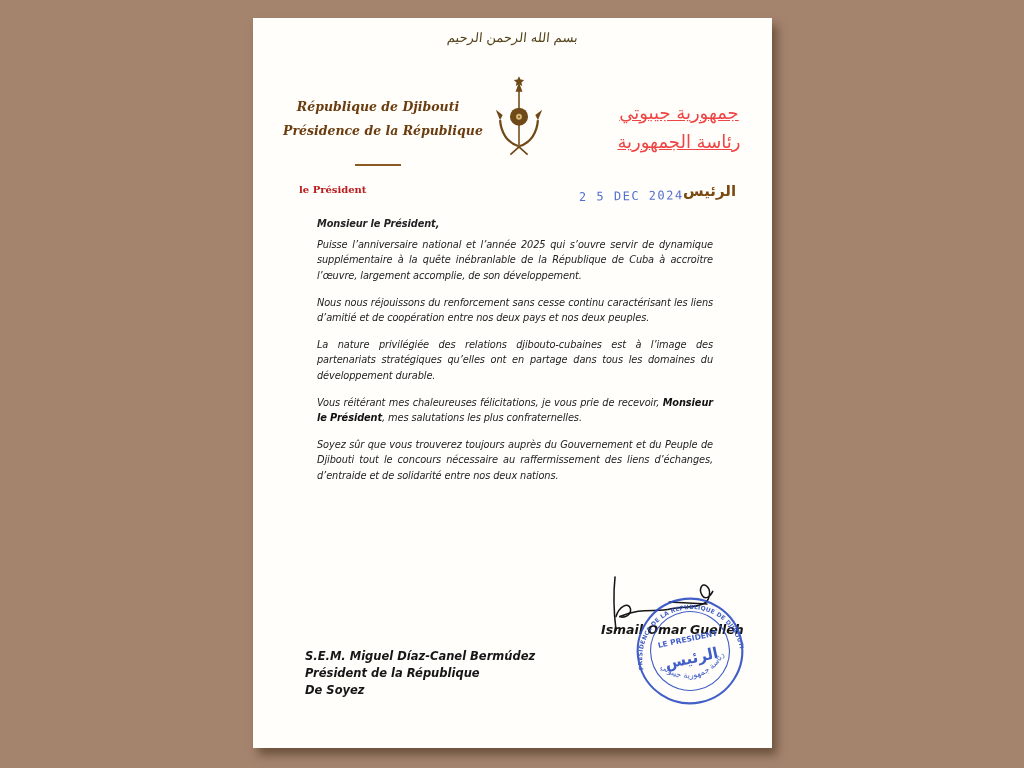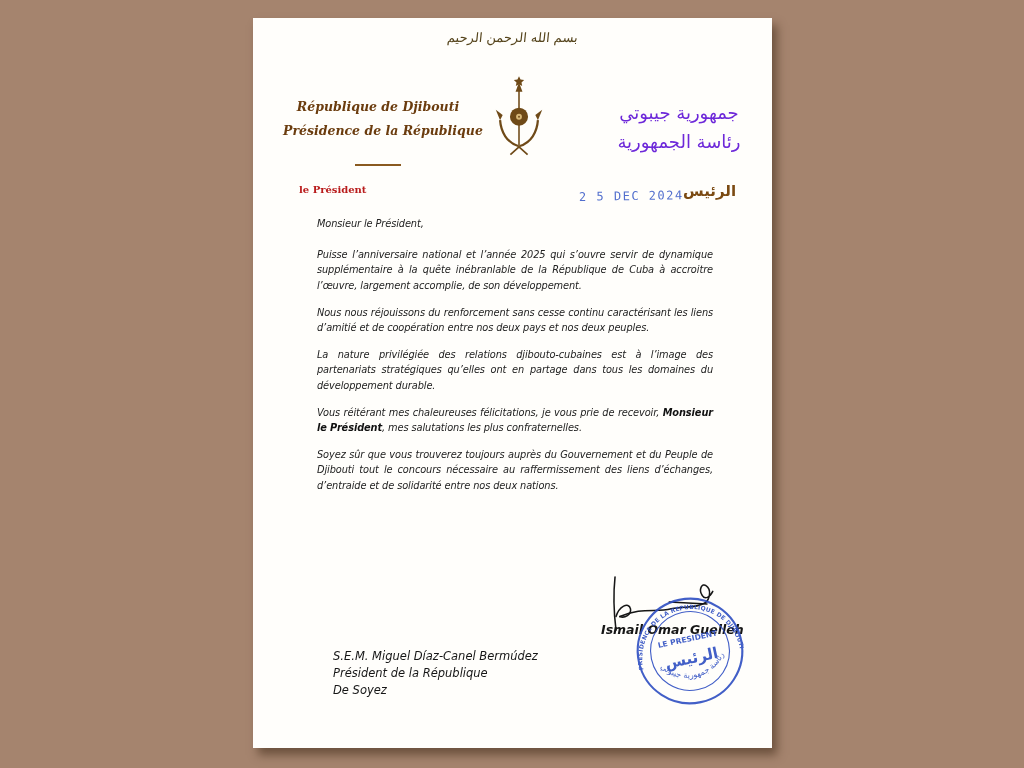--- a/index.html
+++ b/index.html
@@ -15,21 +15,21 @@
   }
   .org-fr{
     position:absolute;left:30px;top:77px;width:190px;text-align:center;
     font-family:"DejaVu Serif",serif;font-style:italic;font-weight:bold;
     font-size:12.5px;line-height:24px;color:#6b3c0e;white-space:nowrap;
   }
   .org-underline{position:absolute;left:102px;top:146px;width:46px;height:2px;background:#8a5a20;}
   .emblem{position:absolute;left:223px;top:54px;width:86px;height:86px;}
   .org-ar{
     position:absolute;left:340px;top:80px;width:172px;text-align:center;
-    font-size:18px;line-height:29px;color:#6d28d9;font-family:"DejaVu Sans",sans-serif;
+    font-size:18px;line-height:29px;color:#ef4444;font-family:"DejaVu Sans",sans-serif;text-decoration:underline;
   }
   .title-fr{
     position:absolute;left:46px;top:166px;
     font-family:"DejaVu Serif",serif;font-weight:bold;
     font-size:10px;color:#b91c1c;white-space:nowrap;
   }
   .date-stamp{
     position:absolute;left:326px;top:171px;
     font-family:"DejaVu Sans Mono",monospace;font-size:12px;letter-spacing:1.5px;
     color:#3a5bc7;opacity:.88;transform:rotate(-1deg);white-space:nowrap;
@@ -37,33 +37,33 @@
   .title-ar{
     position:absolute;left:430px;top:164px;font-size:15px;font-weight:bold;
     color:#7b4a12;font-family:"DejaVu Sans",sans-serif;white-space:nowrap;
   }
   .letter-body{
     position:absolute;left:64px;top:198px;width:396px;
     font-family:"DejaVu Sans",sans-serif;font-style:italic;
     font-size:9.8px;line-height:15.2px;letter-spacing:-.1px;
     color:#222;text-align:justify;
   }
-  .salutation{font-weight:normal;margin-bottom:16px;}
+  .salutation{font-weight:bold;margin-bottom:6px;}
   .para{margin-bottom:12px;}
   .para .b{font-weight:bold;color:#111;}
   .sig-scrawl{position:absolute;left:352px;top:556px;width:112px;height:60px;}
   .sig-name{
     position:absolute;left:348px;top:604px;width:120px;text-align:center;
     font-family:"DejaVu Sans",sans-serif;font-style:italic;font-weight:bold;
     font-size:12.5px;color:#161616;white-space:nowrap;
   }
   .seal{position:absolute;left:380px;top:576px;width:114px;height:114px;opacity:.9;}
   .recipient{
-    position:absolute;left:80px;top:630px;
-    font-family:"DejaVu Sans",sans-serif;font-style:italic;font-weight:normal;
+    position:absolute;left:52px;top:630px;
+    font-family:"DejaVu Sans",sans-serif;font-style:italic;font-weight:bold;
     font-size:11.5px;line-height:17px;color:#161616;
   }
 </style>
 </head>
 <body>
 
 <div class="paper">
 
   <div class="bismillah">بسم الله الرحمن الرحيم</div>
 

